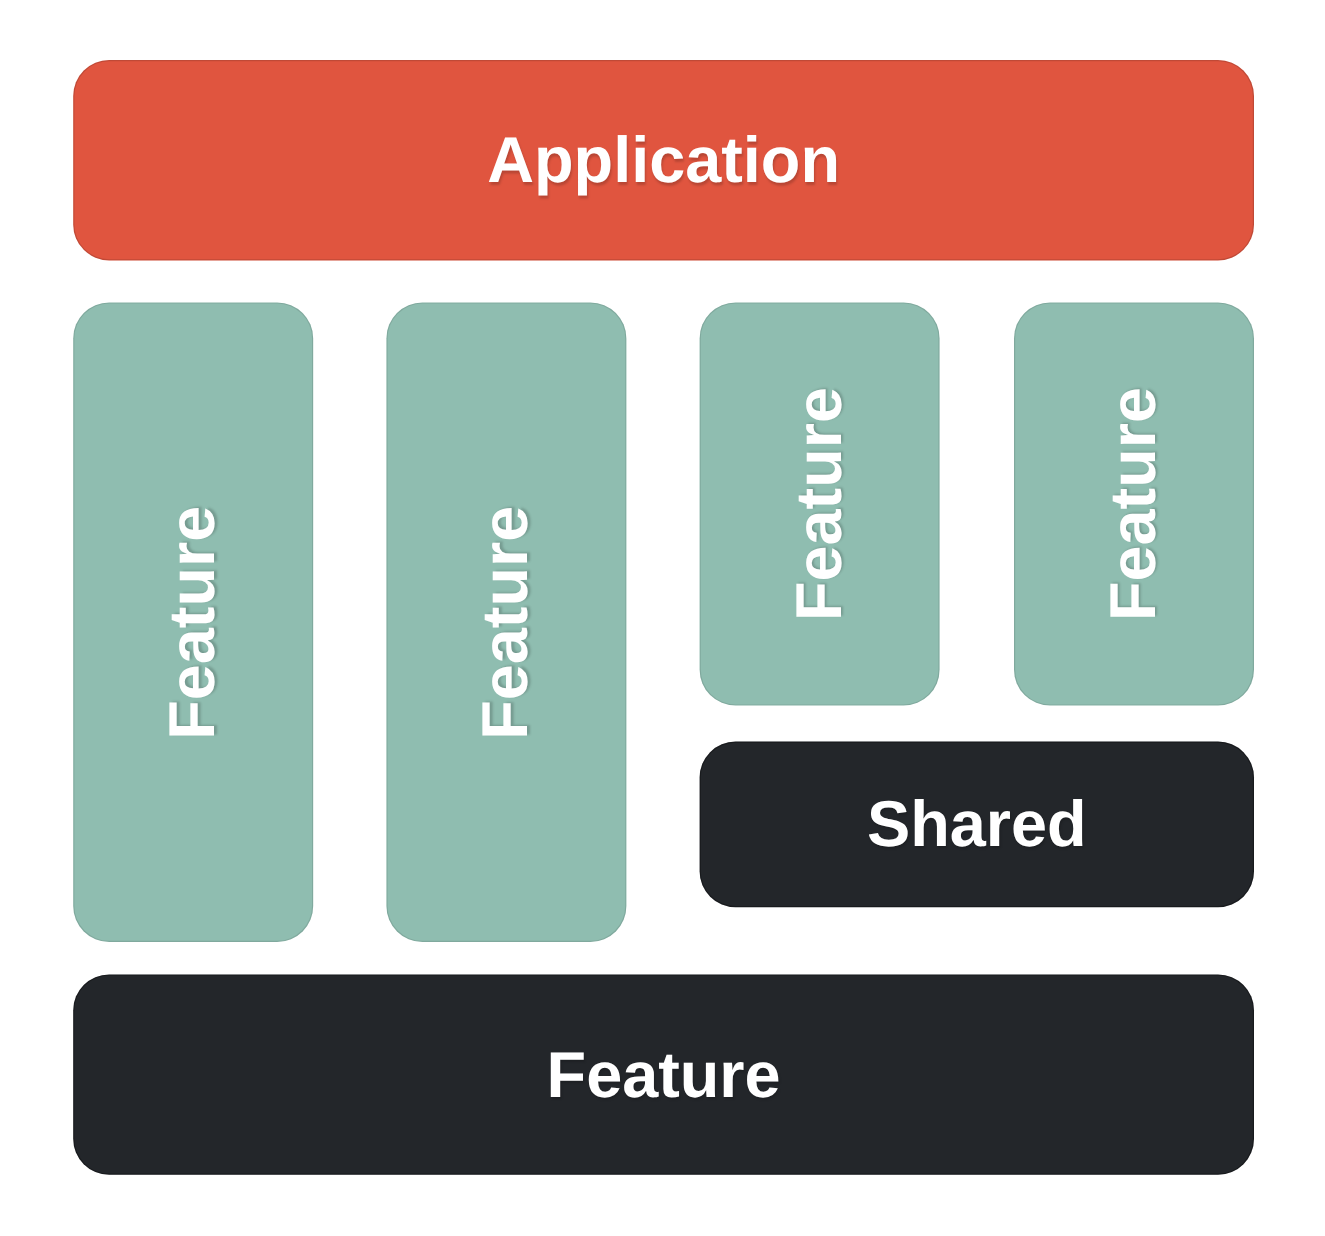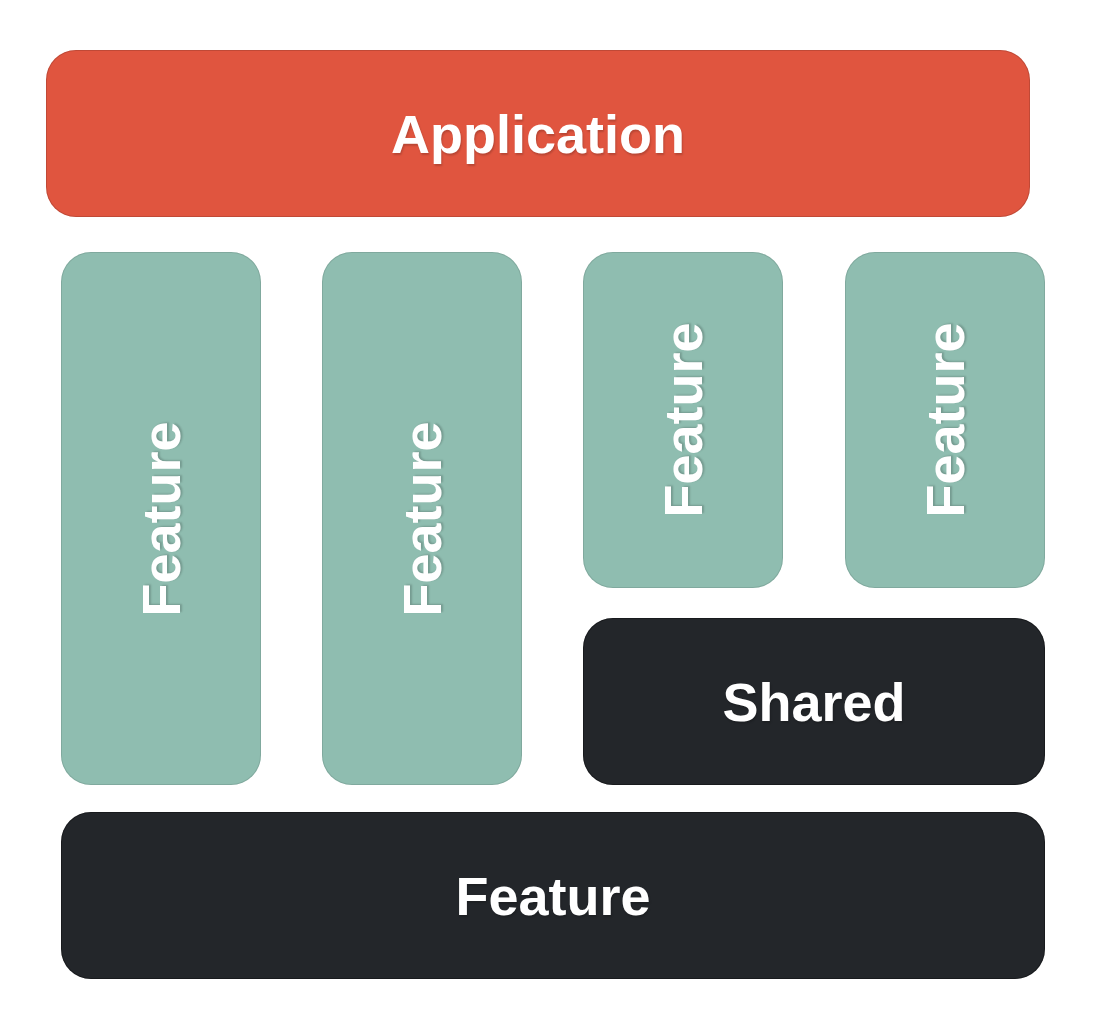--- a/index.html
+++ b/index.html
@@ -32,36 +32,36 @@
     font-weight: 700;
     font-size: 54px;
     line-height: 1;
     white-space: nowrap;
     text-shadow: 1px 2px 2px rgba(0,0,0,0.18);
   }
   .label.vertical {
     transform: rotate(-90deg);
   }
   .box.app {
-    left: 46px;  top: 50px;  width: 984px; height: 167px;
+    left: 61px;  top: 50px;  width: 984px; height: 167px;
     background: #e0553f;
     box-shadow: inset 0 0 0 1px rgba(0,0,0,0.14);
   }
   .box.feature {
     background: #8fbdb0;
   }
   .box.f1 { left: 61px;  top: 252px; width: 200px; height: 533px; }
   .box.f2 { left: 322px; top: 252px; width: 200px; height: 533px; }
   .box.f3 { left: 583px; top: 252px; width: 200px; height: 336px; }
   .box.f4 { left: 845px; top: 252px; width: 200px; height: 336px; }
   .box.dark {
     background: #23262a;
     box-shadow: inset 0 0 0 1px rgba(0,0,0,0.30);
   }
-  .box.shared { left: 583px; top: 618px; width: 462px; height: 167px; }
+  .box.shared { left: 583px; top: 618px; width: 462px; height: 138px; }
   .box.common { left: 61px;  top: 812px; width: 984px; height: 167px; }
 </style>
 </head>
 <body>
 
 <div class="canvas">
 
   <div class="box app">
     <span class="label">Application</span>
   </div>

